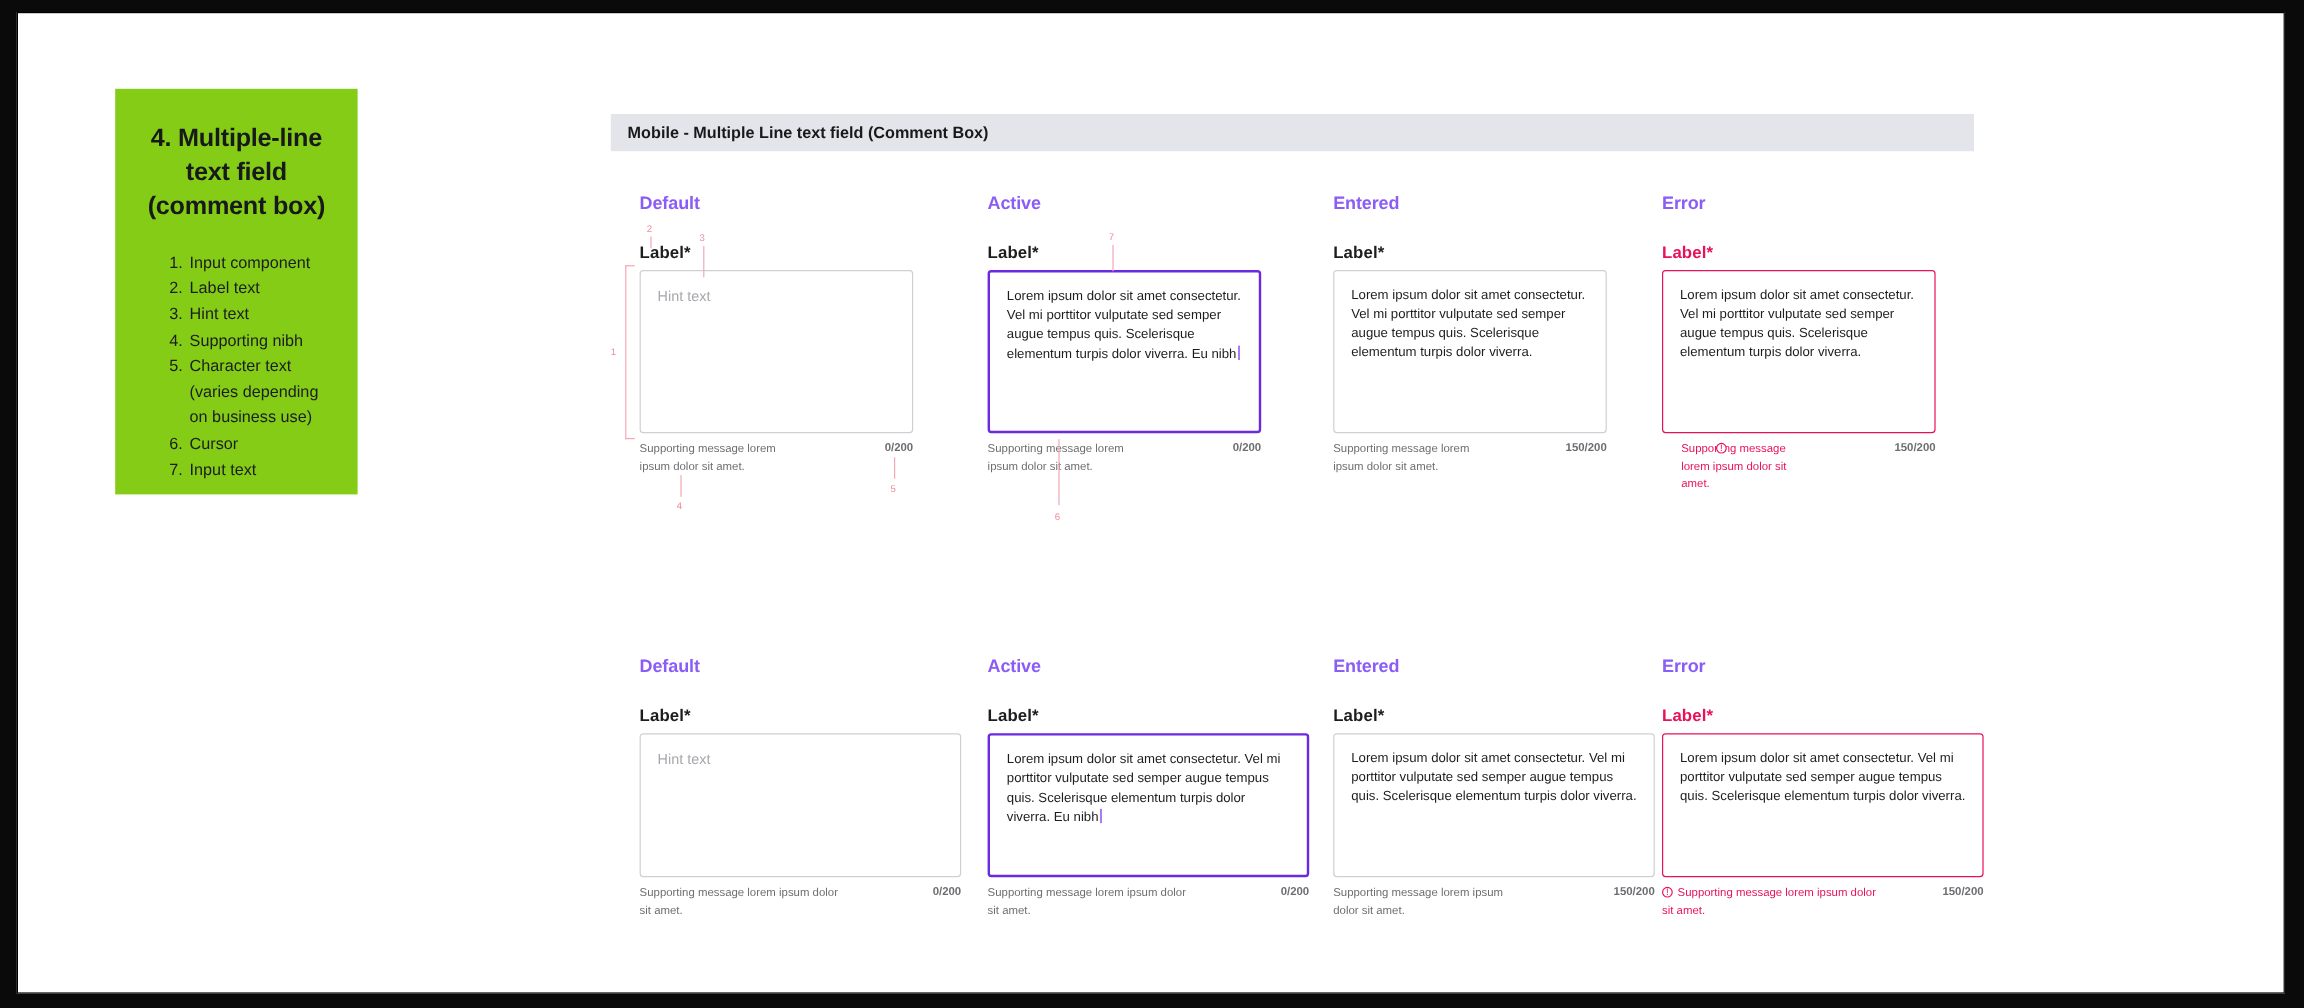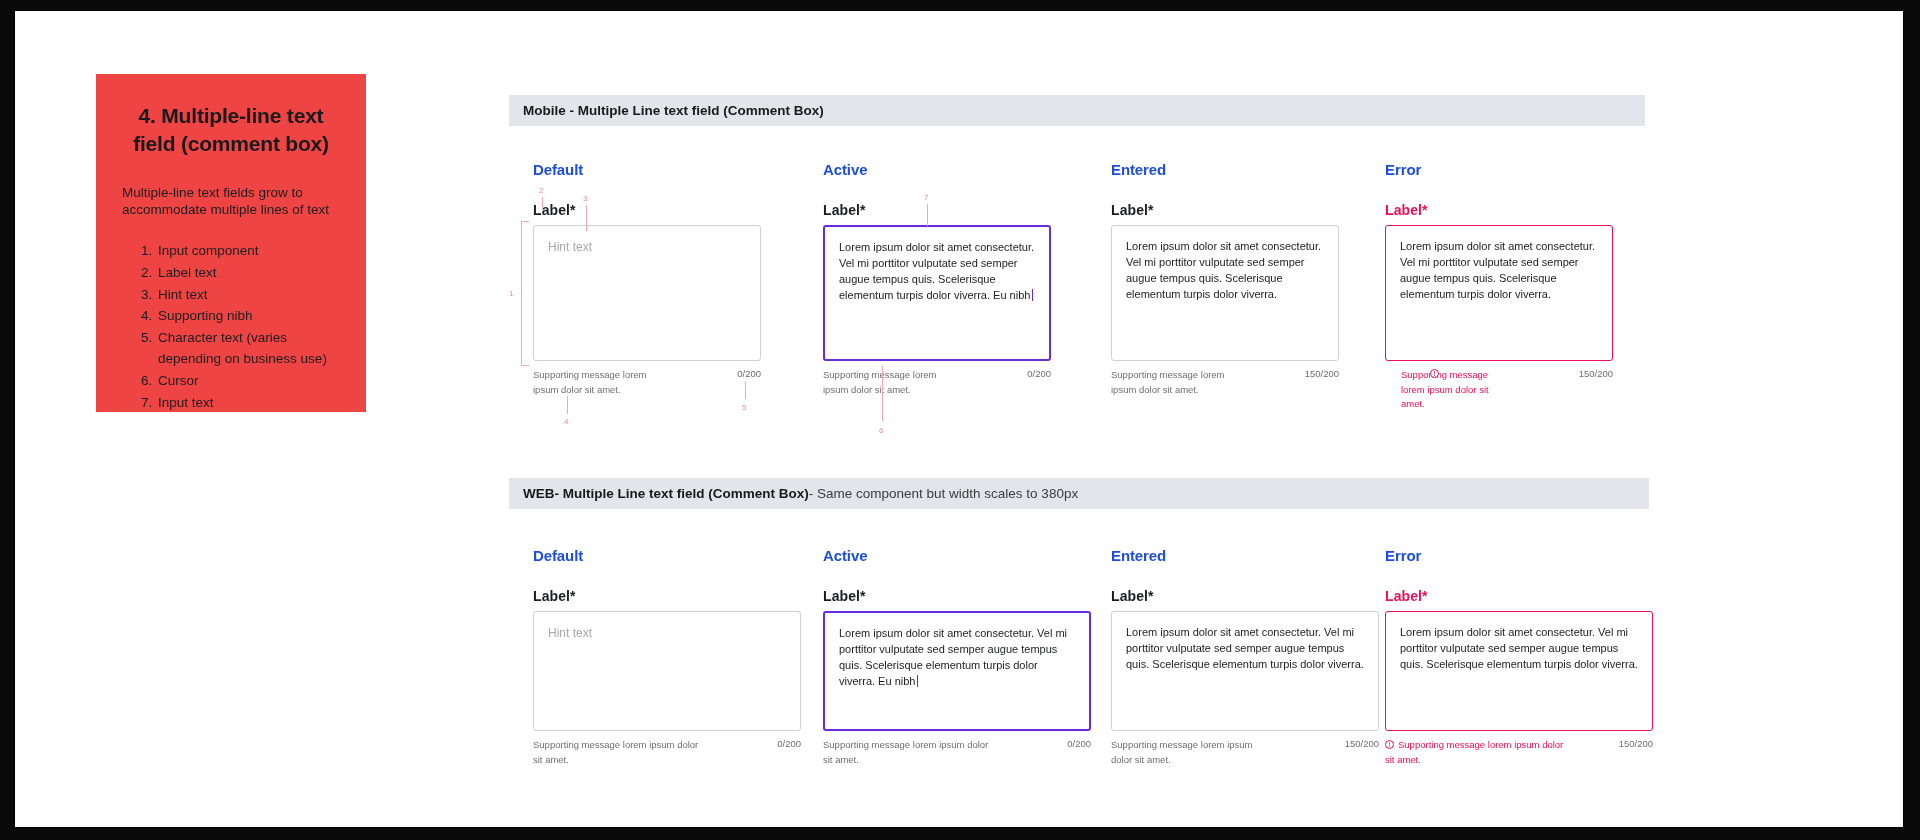--- a/index.html
+++ b/index.html
@@ -13,22 +13,22 @@
     position: absolute;
     left: 14px; top: 10px;
     width: 1890px; height: 818px;
     background: #ffffff;
     border: 1px solid #000;
   }
   
   .sidebar {
     position: absolute;
     left: 81px; top: 63px;
-    width: 270px; height: 338px;
-    background: #ef4444;
+    width: 202px; height: 338px;
+    background: #84cc16;
     padding: 26px 26px 0 26px;
   }
   .sb-title {
     font-size: 21px;
     font-weight: bold;
     line-height: 1.33;
     color: #18191b;
     text-align: center;
     letter-spacing: -0.2px;
     margin-top: 2px;
@@ -60,21 +60,21 @@
     color: #18191b;
   }
   .section-bar b { font-weight: bold; }
   .section-bar .sub { font-weight: normal; color: #3b3c3f; }
 
   
   .col { position: absolute; }
   .col-title {
     font-size: 15px;
     font-weight: bold;
-    color: #1d4ed8;
+    color: #8b5cf6;
     letter-spacing: -0.1px;
   }
   .field-label {
     font-size: 14px;
     font-weight: bold;
     color: #1c1d1f;
     letter-spacing: 0.1px;
   }
   .field-label.err { color: #e8115b; }
 
@@ -119,20 +119,21 @@
     color: #6d6e72;
     position: relative;
   }
   .support-msg.err { color: #e8115b; }
   .char-count {
     font-size: 9.5px;
     color: #6d6e72;
     white-space: nowrap;
     flex: 0 0 auto;
     padding-top: 0px;
+    font-weight: bold;
   }
 
   .err-icon {
     display: inline-block;
     width: 9px; height: 9px;
     border: 1px solid #e8115b;
     border-radius: 50%;
     position: relative;
     margin-right: 4px;
     vertical-align: -1px;
@@ -170,21 +171,20 @@
     border-right: none;
   }
 </style>
 </head>
 <body>
 
 <div class="frame">
 
   <div class="sidebar">
     <div class="sb-title">4. Multiple-line text field (comment box)</div>
-    <div class="sb-desc">Multiple-line text fields grow to accommodate multiple lines of text</div>
     <ol class="sb-list">
       <li>Input component</li>
       <li>Label text</li>
       <li>Hint text</li>
       <li>Supporting nibh</li>
       <li>Character text (varies depending on business use)</li>
       <li>Cursor</li>
       <li>Input text</li>
     </ol>
   </div>
@@ -256,24 +256,20 @@
     </div>
     <div class="support-row" style="padding-left:16px;">
       <div class="support-msg err" style="max-width:128px; margin-left:-16px; padding-left:16px; text-indent:0;">
         <span class="err-icon overlay"></span>
         <span>Supporting message lorem ipsum dolor sit amet.</span>
       </div>
       <div class="char-count">150/200</div>
     </div>
   </div>
 
-  <div class="section-bar" style="left:494px; top:467px; width:1140px;">
-    <b>WEB- Multiple Line text field (Comment Box)</b>
-      <span class="sub"> - Same component but width scales to 380px</span>
-  </div>
 
   <div class="col" style="left:518px; top:536px; width:268px;">
     <div class="col-title">Default</div>
     <div style="height:24px"></div>
     <div class="field-label">Label*</div>
     <div class="box" style="height:120px;">
       <div class="hint">Hint text</div>
     </div>
     <div class="support-row">
       <div class="support-msg" style="max-width:170px;">Supporting message lorem ipsum dolor sit amet.</div>

